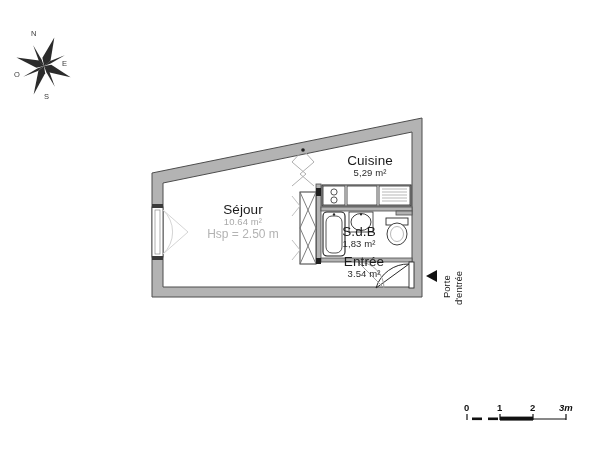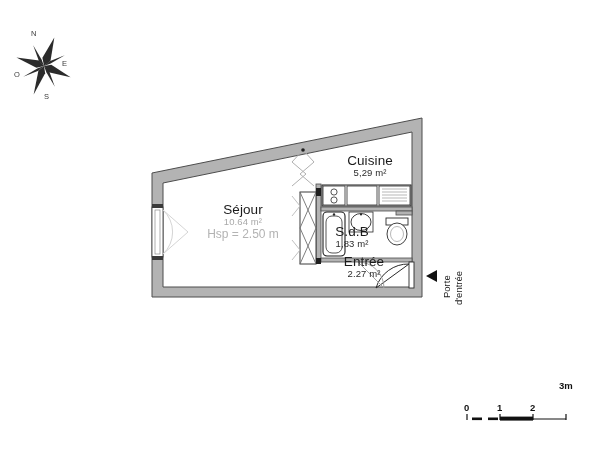--- a/index.html
+++ b/index.html
@@ -227,31 +227,31 @@
     <div class="room-name">Séjour</div>
     <div class="room-area faded">10.64 m²</div>
     <div class="room-hsp faded">Hsp = 2.50 m</div>
   </div>
 
   <div class="lbl" style="left:322px; top:153px; width:96px;">
     <div class="room-name">Cuisine</div>
     <div class="room-area">5,29 m²</div>
   </div>
 
-  <div class="lbl" style="left:312px; top:224px; width:80px;">
+  <div class="lbl" style="left:319px; top:224px; width:80px;">
     <div class="room-name">S.d.B</div>
     <div class="room-area">1,83 m²</div>
   </div>
 
   <div class="lbl" style="left:322px; top:254px; width:84px;">
     <div class="room-name">Entrée</div>
-    <div class="room-area">2.27 m²</div>
+    <div class="room-area">3.54 m²</div>
   </div>
 
   <div class="door-note" style="left:442px; top:298px;">Porte</div>
   <div class="door-note" style="left:454px; top:305px;">d'entrée</div>
 
   <div class="scale-num" style="left:464px; top:402px;">0</div>
   <div class="scale-num" style="left:497px; top:402px;">1</div>
   <div class="scale-num" style="left:530px; top:402px;">2</div>
-  <div class="scale-num" style="left:559px; top:380px;">3m</div>
+  <div class="scale-num" style="left:559px; top:402px;font-style:italic;">3m</div>
 
 </div>
 
 </body></html>

